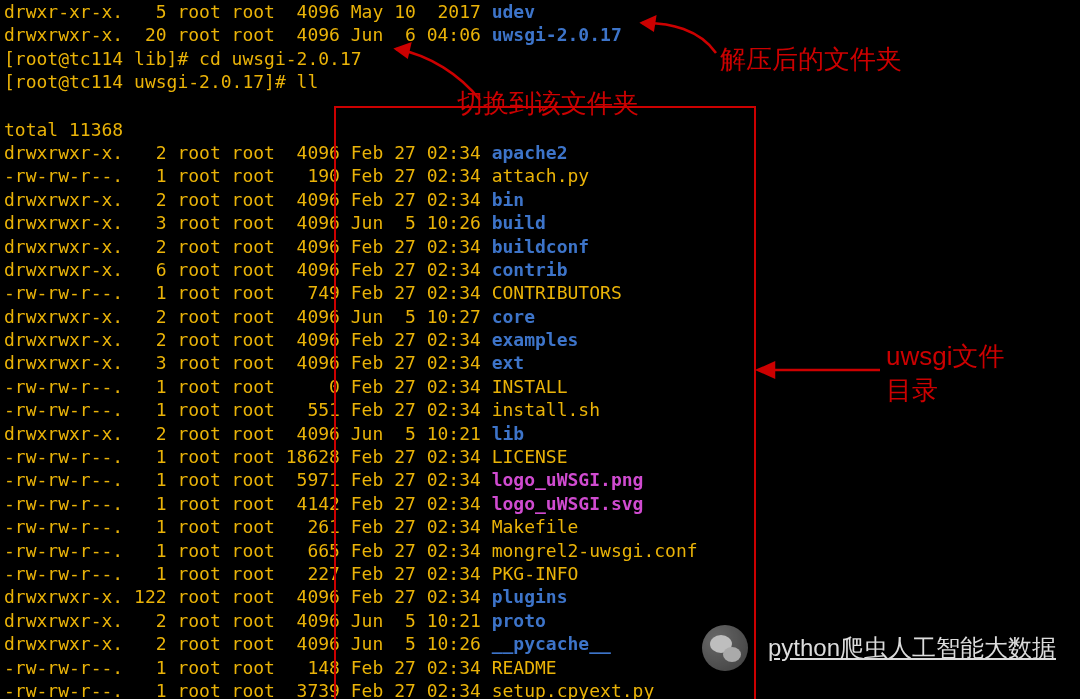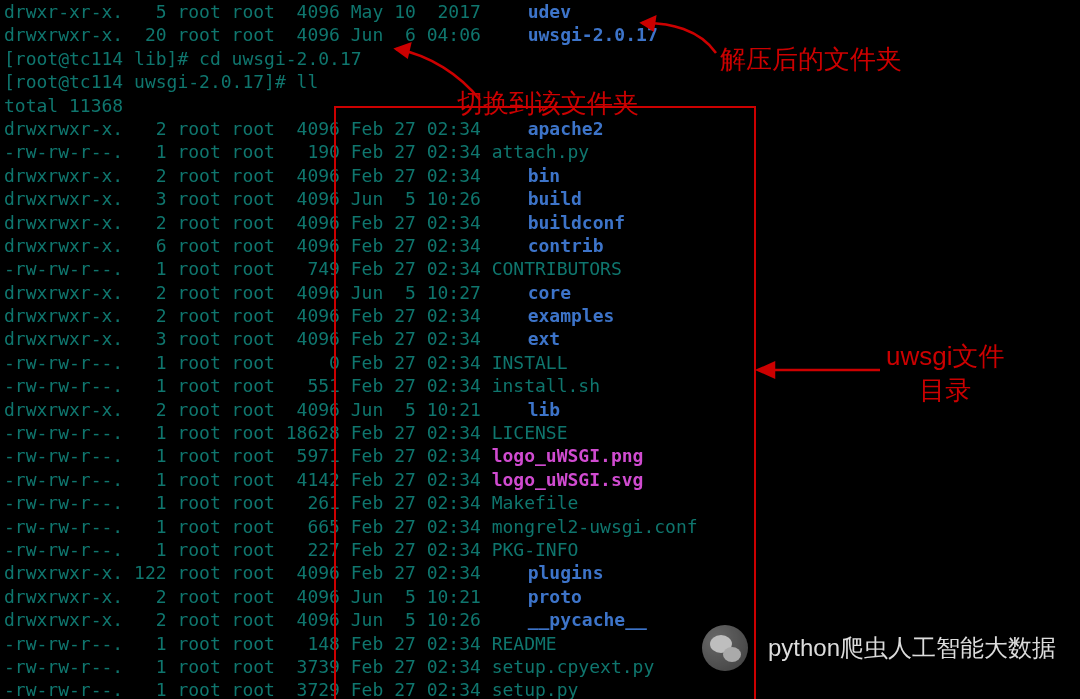--- a/index.html
+++ b/index.html
@@ -18,22 +18,22 @@
     position: absolute;
     top: 0;
     left: 0;
     right: 0;
     bottom: 0;
     padding: 0 4px 0 4px;
     line-height: 1.3;
     white-space: pre;
   }
   .line { white-space: pre; }
-  .white  { color: #0f766e; }
-  .dir    { color: #3d74c9; font-weight: 600; margin-left: 36px; }
+  .white  { color: #eab308; margin-top: 24px; }
+  .dir    { color: #3d74c9; font-weight: 600; }
   .img    { color: #d04bd0; font-weight: 700; }
 
   .annotations {
     position: absolute;
     inset: 0;
     pointer-events: none;
   }
   .arrow {
     position: absolute;
     stroke: #cc0000;
@@ -58,20 +58,21 @@
     position: absolute;
     right: 24px;
     bottom: 28px;
     display: flex;
     align-items: center;
     gap: 20px;
     color: #dcdcdc;
     font-family: "Microsoft YaHei", sans-serif;
     font-size: 24px;
     text-shadow: 0 0 2px #000;
+    text-decoration: underline;
   }
   .wechat-icon {
     width: 46px; height: 46px;
     border-radius: 50%;
     background: radial-gradient(circle at 30% 30%, #7a7a7a, #4a4a4a);
     position: relative;
     display: flex;
     align-items: center;
     justify-content: center;
     opacity: 0.85;
@@ -109,21 +110,21 @@
   <svg class="arrow" style="left:0;top:0;" width="1080" height="699">
     <path d="M480 100 C 460 75, 430 55, 396 49" stroke="#cc0000" stroke-width="2.5" fill="none"></path>
     <polygon class="arrow-head" points="396,49 410,44 407,57"></polygon>
   </svg>
   <div class="anno-text" style="left:457px; top:86px;">切换到该文件夹</div>
 
   <svg class="arrow" style="left:0;top:0;" width="1080" height="699">
     <path d="M880 370 C 840 370, 790 370, 760 370" stroke="#cc0000" stroke-width="2.5" fill="none"></path>
     <polygon class="arrow-head" points="758,370 774,363 774,377"></polygon>
   </svg>
-  <div class="anno-text" style="left:886px; top:340px; text-align:center; line-height:1.3;"><span>uwsgi文件
+  <div class="anno-text" style="left:886px; top:340px; line-height:1.3;"><span>uwsgi文件
 目录</span></div>
 
 </div>
 
 <div class="wechat">
   <div class="wechat-icon">
     <div class="bubble1"></div>
       <div class="bubble2"></div>
   </div>
   <span>python爬虫人工智能大数据</span>

